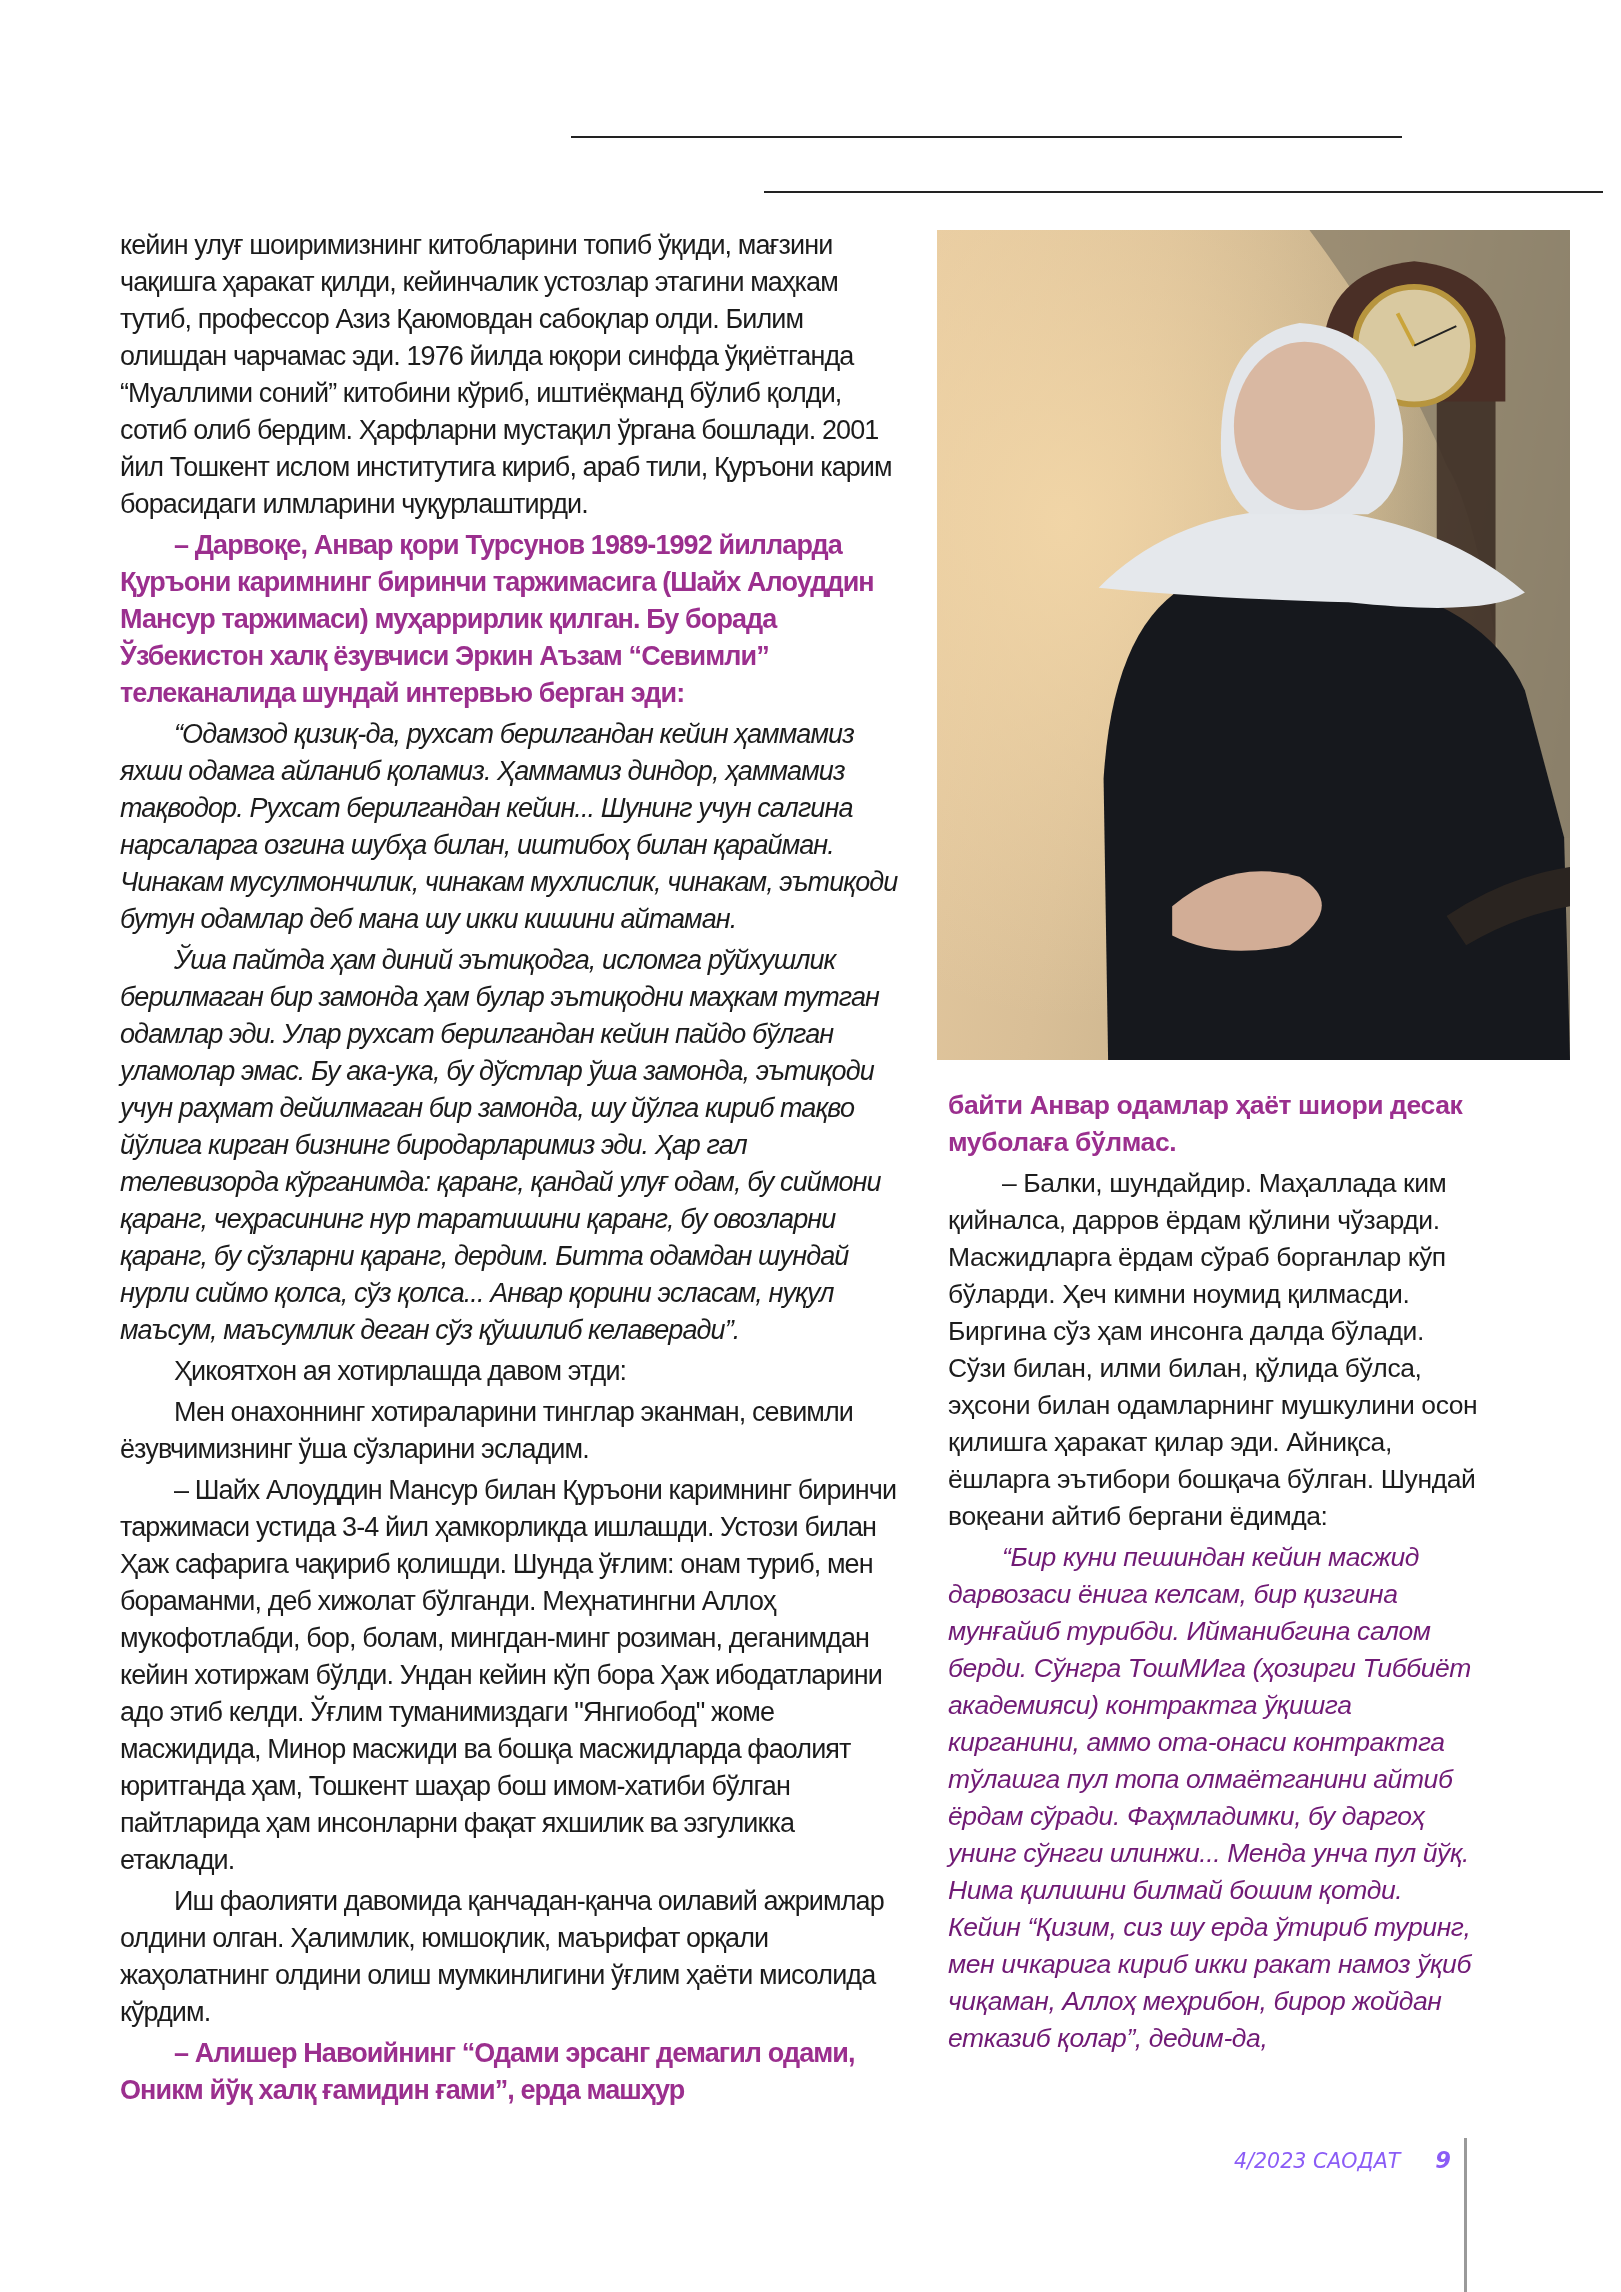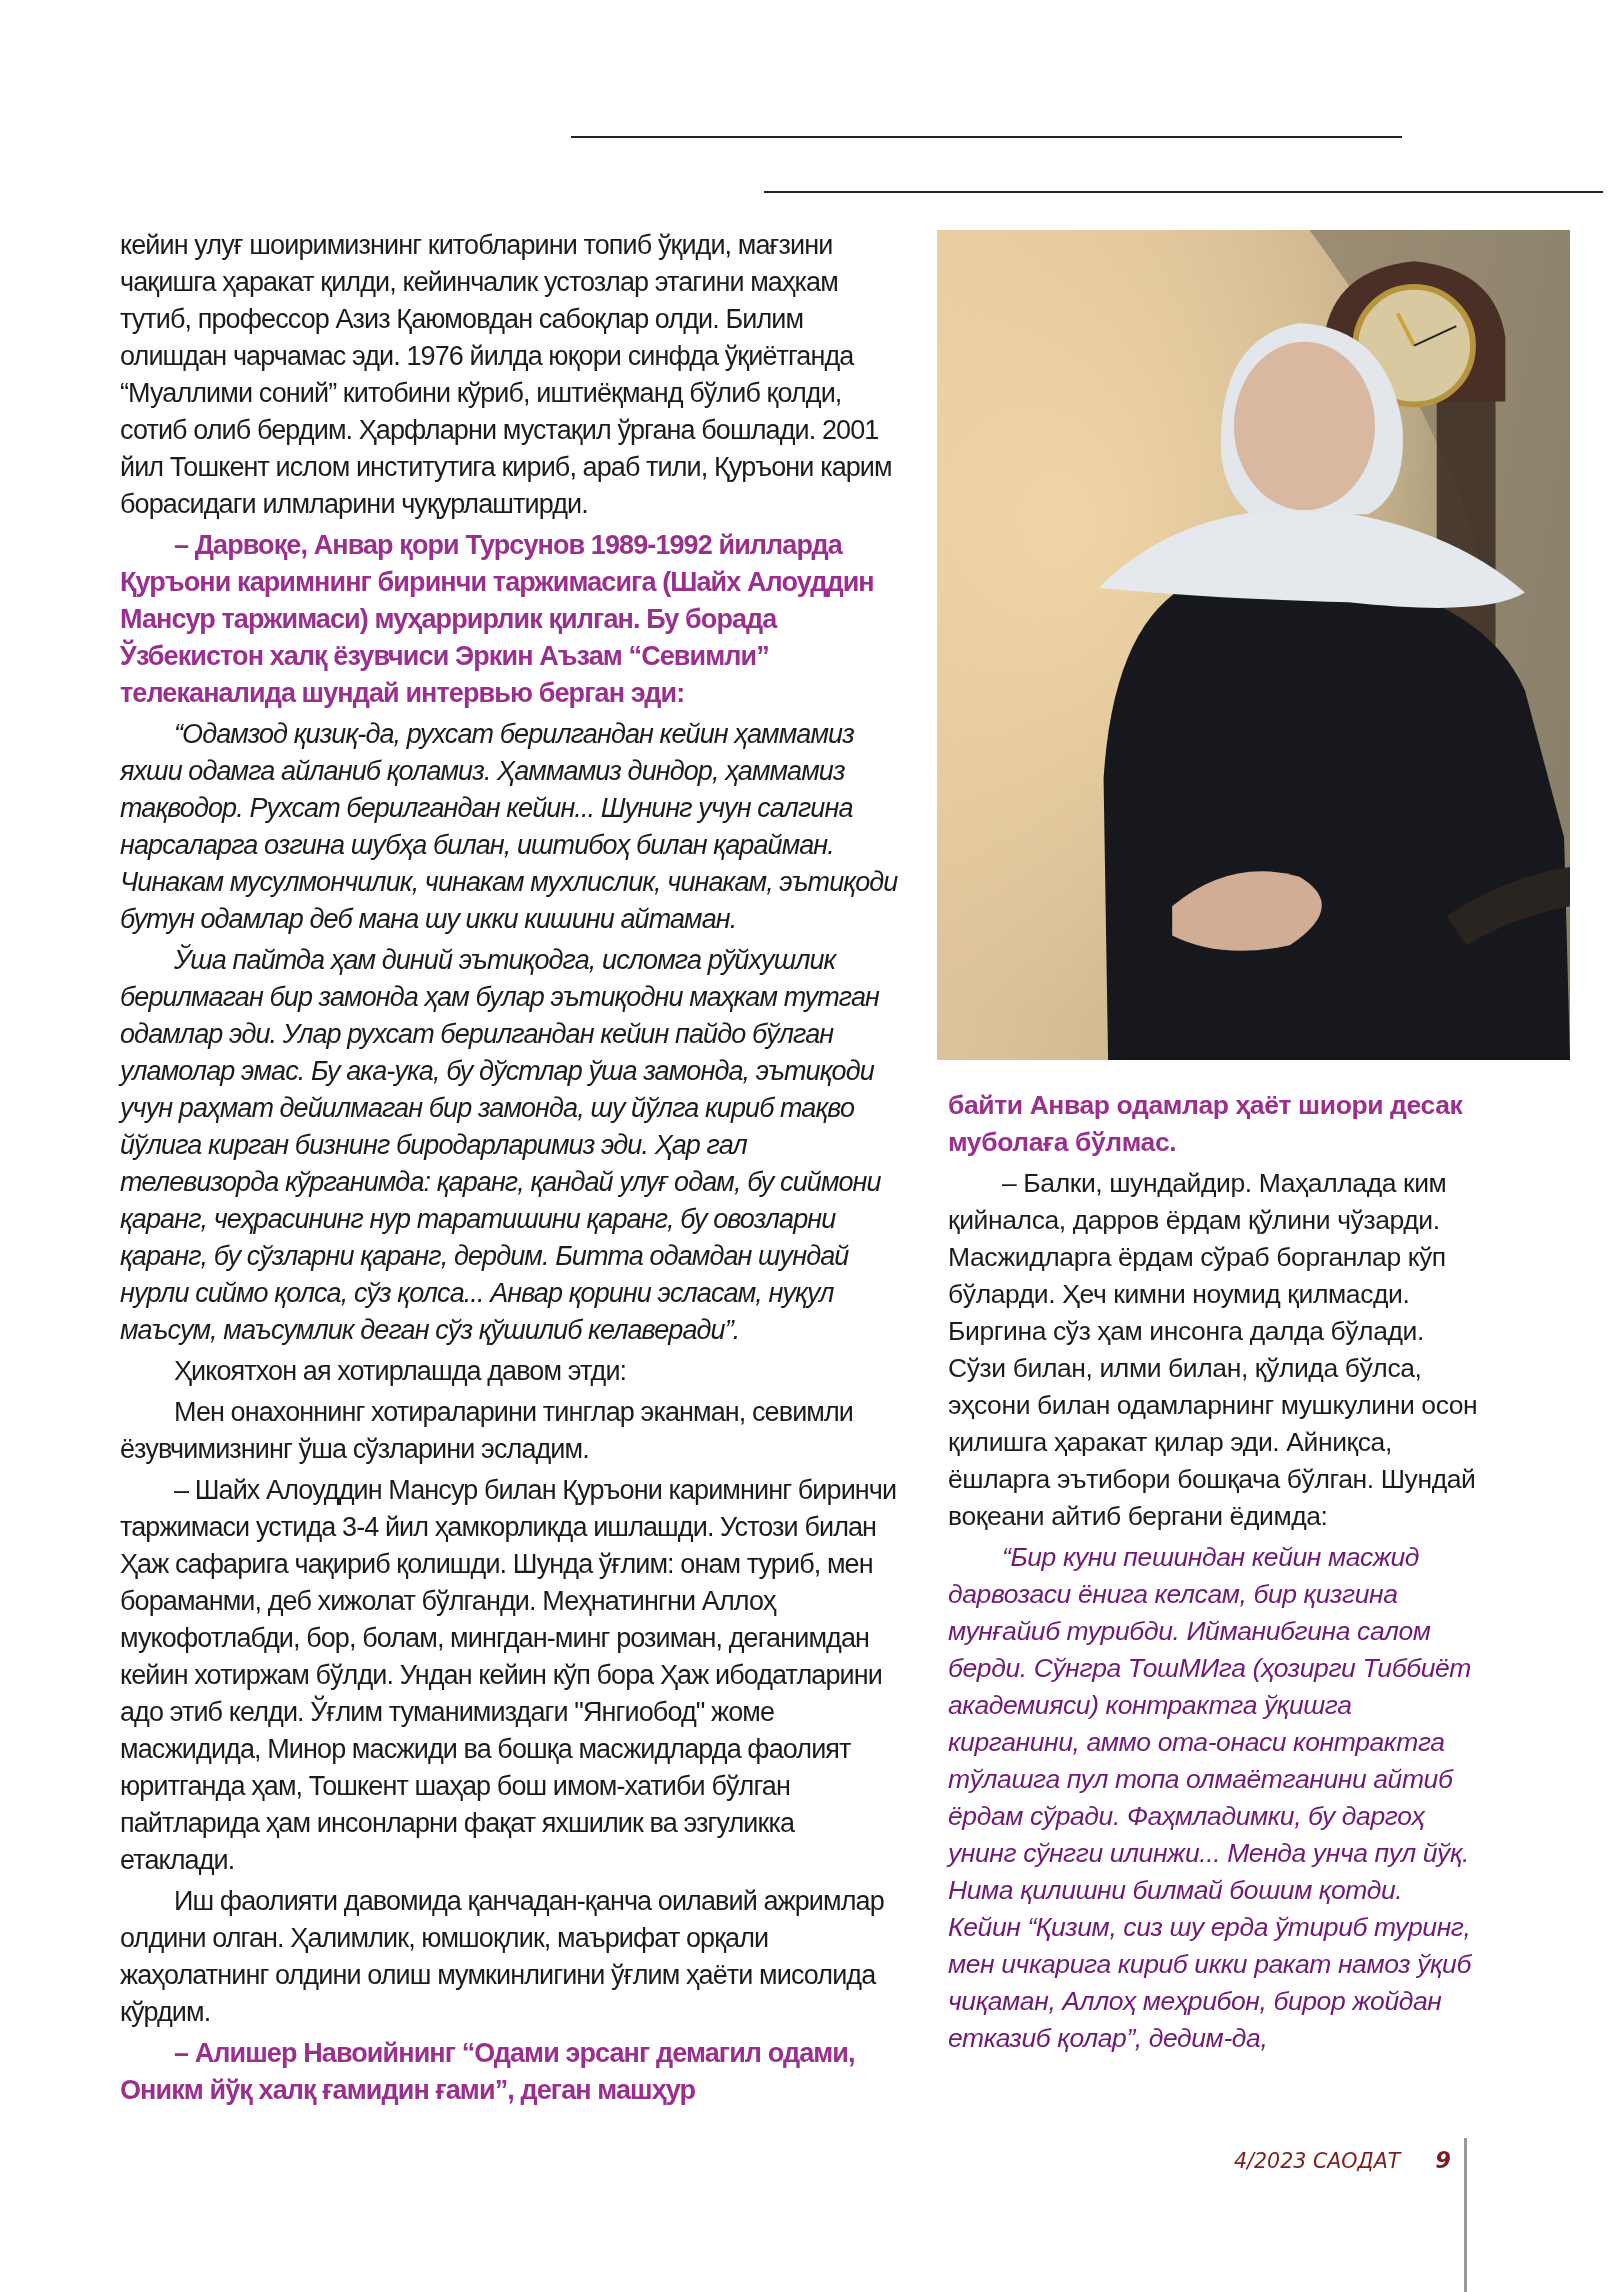--- a/index.html
+++ b/index.html
@@ -25,42 +25,42 @@
   .blue { color: #701a75; font-weight: normal; font-style: italic; }
   .indent { text-indent: 54px; }
   .col-right .body-text { font-size: 26.5px; letter-spacing: -0.4px; line-height: 37px; }
   .photo {
     position: absolute; left: 937px; top: 230px; width: 633px; height: 830px; overflow: hidden;
     background: linear-gradient(100deg, #e6caa0 0%, #d9bf97 30%, #c8b28c 55%, #a89a7c 75%, #857a66 100%);
   }
   .photo svg { width: 100%; height: 100%; display: block; }
   .footer {
     position: absolute; left: 1157px; top: 2147px; width: 294px; text-align: right;
-    font-family: "DejaVu Sans", sans-serif; font-size: 20.6px; color: #7f1d1d;
+    font-family: "DejaVu Sans", sans-serif; font-size: 20.6px; color: #8b5cf6;
   }
   .footer .mag { font-style: italic; }
   .footer .page { font-weight: bold; font-style: italic; margin-left: 35px; font-size: 22.5px; }
   .vrule { position: absolute; left: 1464px; top: 2138px; width: 2.9px; height: 155px; background: #9a9a9a; }
 </style>
 </head>
 <body>
 
 <div class="rule r1"></div>
 <div class="rule r2"></div>
 
 <div class="col col-left">
   <p class="body-text">кейин улуғ  шоиримизнинг китобларини топиб ўқиди, мағзини чақишга ҳаракат қилди, кейинчалик устозлар этагини маҳкам тутиб, профессор Азиз Қаюмовдан сабоқлар олди. Билим олишдан чарчамас эди. 1976 йилда юқори синфда ўқиётганда “Муаллими соний” китобини кўриб, иштиёқманд бўлиб қолди, сотиб олиб бердим. Ҳарфларни мустақил ўргана бошлади. 2001 йил Тошкент ислом институтига кириб, араб тили, Қуръони карим борасидаги илмларини  чуқурлаштирди.</p>
   <p class="body-text purple indent">– Дарвоқе, Анвар қори Турсунов 1989-1992 йилларда Қуръони каримнинг биринчи таржимасига (Шайх Алоуддин Мансур таржимаси) муҳаррирлик қилган. Бу борада Ўзбекистон халқ ёзувчиси Эркин Аъзам  “Севимли” телеканалида шундай интервью берган эди:</p>
   <p class="body-text italic-text indent">“Одамзод қизиқ-да, рухсат берилгандан кейин ҳаммамиз яхши одамга айланиб қоламиз. Ҳаммамиз диндор, ҳаммамиз тақводор. Рухсат берилгандан кейин... Шунинг учун салгина нарсаларга озгина   шубҳа билан, иштибоҳ билан қарайман. Чинакам мусулмончилик, чинакам мухлислик, чинакам, эътиқоди бутун одамлар деб мана шу  икки кишини айтаман.</p>
   <p class="body-text italic-text indent">Ўша пайтда ҳам диний эътиқодга, исломга рўйхушлик берилмаган бир замонда ҳам булар эътиқодни маҳкам тутган одамлар эди. Улар рухсат берилгандан  кейин пайдо бўлган уламолар эмас. Бу ака-ука, бу дўстлар ўша замонда, эътиқоди учун раҳмат дейилмаган бир замонда, шу йўлга кириб  тақво йўлига кирган бизнинг биродарларимиз эди. Ҳар гал телевизорда кўрганимда: қаранг, қандай улуғ одам, бу сиймони қаранг, чеҳрасининг нур таратишини қаранг, бу овозларни қаранг, бу сўзларни қаранг, дердим. Битта одамдан шундай нурли сиймо қолса, сўз қолса... Анвар қорини эсласам, нуқул маъсум,   маъсумлик деган сўз қўшилиб келаверади”.</p>
   <p class="body-text indent">Ҳикоятхон ая хотирлашда давом этди:</p>
   <p class="body-text indent">Мен онахоннинг хотираларини тинглар эканман, севимли ёзувчимизнинг ўша сўзларини эсладим.</p>
   <p class="body-text indent">– Шайх Алоуддин Мансур билан Қуръони каримнинг биринчи таржимаси устида 3-4 йил ҳамкорликда ишлашди. Устози билан Ҳаж сафарига  чақириб қолишди. Шунда ўғлим: онам туриб, мен бораманми, деб хижолат бўлганди. Меҳнатингни Аллоҳ мукофотлабди, бор, болам, мингдан-минг розиман, деганимдан кейин хотиржам бўлди. Ундан кейин кўп бора Ҳаж ибодатларини адо этиб келди. Ўғлим туманимиздаги "Янгиобод" жоме масжидида, Минор масжиди ва бошқа масжидларда фаолият юритганда ҳам, Тошкент шаҳар бош имом-хатиби бўлган пайтларида ҳам инсонларни фақат яхшилик ва эзгуликка етаклади.</p>
   <p class="body-text indent">Иш фаолияти давомида қанчадан-қанча оилавий ажримлар олдини  олган. Ҳалимлик, юмшоқлик, маърифат орқали жаҳолатнинг олдини олиш мумкинлигини ўғлим ҳаёти мисолида кўрдим.</p>
-  <p class="body-text purple indent">– Алишер Навоийнинг “Одами эрсанг демагил одами, Оникм йўқ халқ ғамидин ғами”, деган машҳур</p>
+  <p class="body-text purple indent">– Алишер Навоийнинг “Одами эрсанг демагил одами, Оникм йўқ халқ ғамидин ғами”, ерда машҳур</p>
 </div>
 
 <div class="photo">
   <svg viewBox="0 0 646 847" preserveAspectRatio="none">
     <defs>
       <radialGradient id="light" cx="0.2" cy="0.35" r="0.6">
         <stop offset="0" stop-color="#f3d7a8" stop-opacity="0.9"></stop>
         <stop offset="1" stop-color="#f3d7a8" stop-opacity="0"></stop>
       </radialGradient>
     </defs>

